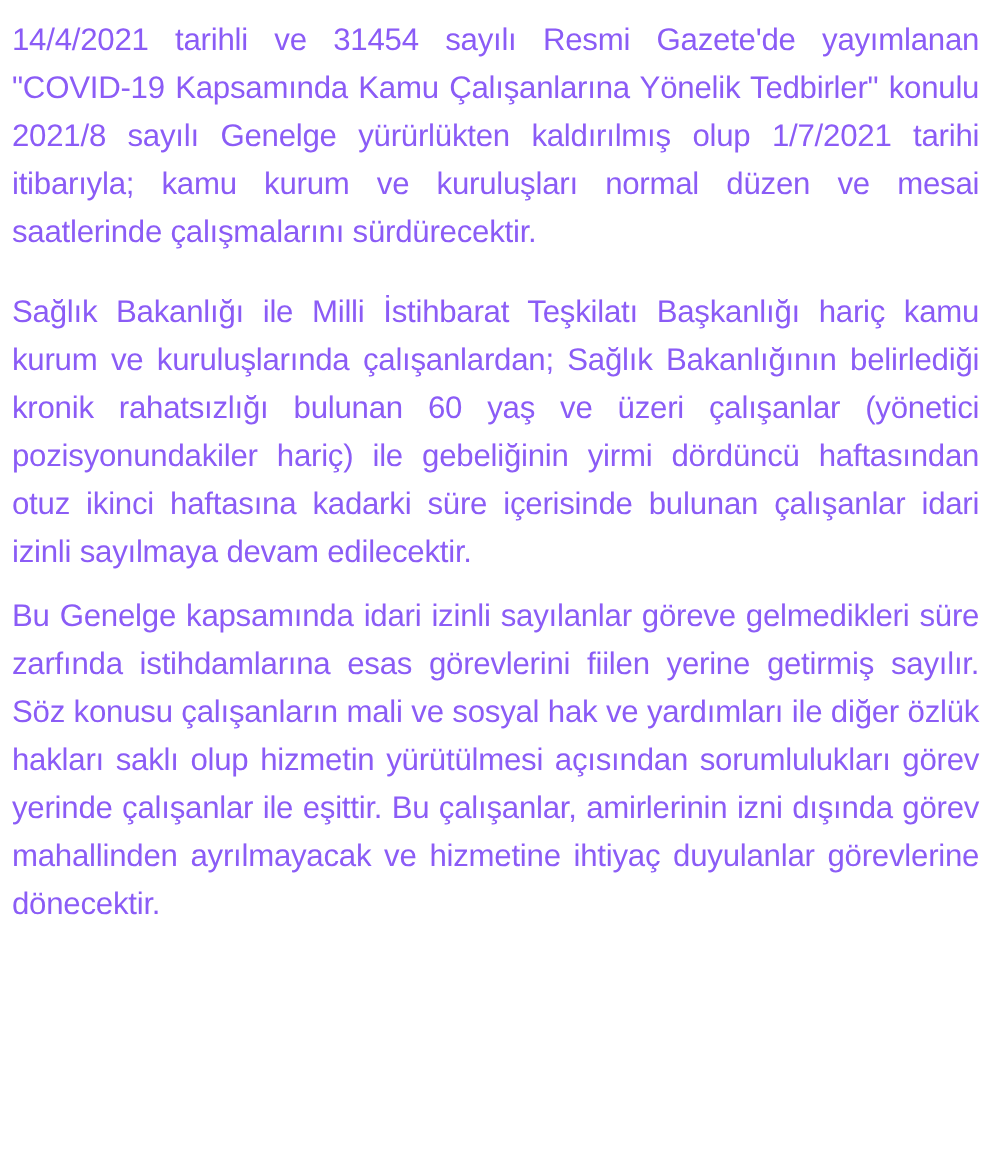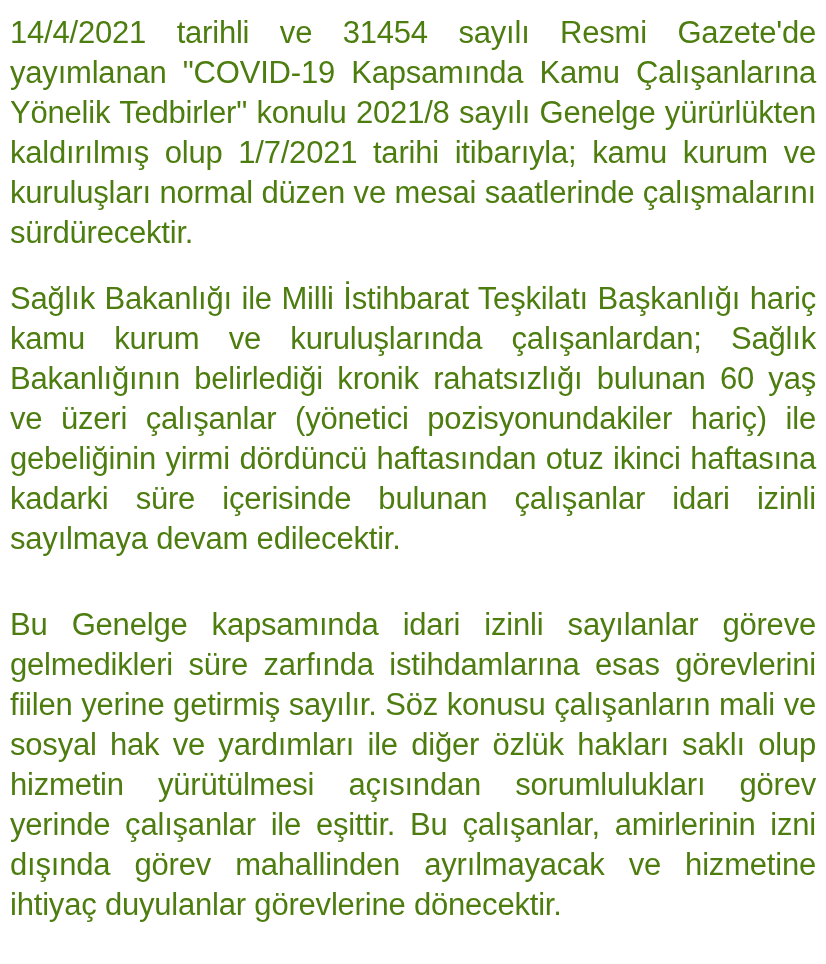--- a/index.html
+++ b/index.html
@@ -12,35 +12,35 @@
       height: 964px;
       overflow: hidden;
       position: relative;
     }
     .doc {
       position: absolute;
       left: 10px;
       top: 13px;
       width: 806px;
       font-family: "Liberation Sans", sans-serif;
-      font-size: 31px;
+      font-size: 26px;
       line-height: 40px;
-      color: #4d7c0f;
+      color: #8b5cf6;
       letter-spacing: -0.2px;
     }
     .para {
       margin: 0;
       text-align: justify;
       text-align-last: left;
     }
     .para + .para {
       margin-top: 29px;
     }
     .para.p2 { margin-top: 26px; }
-    .para.p3 { margin-top: 46px; }
+    .para.p3 { margin-top: 14px; }
   </style>
 </head>
 <body>
 
 <div class="doc">
   <p class="para p1">14/4/2021 tarihli ve 31454 sayılı Resmi Gazete'de yayımlanan "COVID-19 Kapsamında Kamu Çalışanlarına Yönelik Tedbirler" konulu 2021/8 sayılı Genelge yürürlükten kaldırılmış olup 1/7/2021 tarihi itibarıyla; kamu kurum ve kuruluşları normal düzen ve mesai saatlerinde çalışmalarını sürdürecektir.</p>
   <p class="para p2">Sağlık Bakanlığı ile Milli İstihbarat Teşkilatı Başkanlığı hariç kamu kurum ve kuruluşlarında çalışanlardan; Sağlık Bakanlığının belirlediği kronik rahatsızlığı bulunan 60 yaş ve üzeri çalışanlar (yönetici pozisyonundakiler hariç) ile gebeliğinin yirmi dördüncü haftasından otuz ikinci haftasına kadarki süre içerisinde bulunan çalışanlar idari izinli sayılmaya devam edilecektir.</p>
   <p class="para p3">Bu Genelge kapsamında idari izinli sayılanlar göreve gelmedikleri süre zarfında istihdamlarına esas görevlerini fiilen yerine getirmiş sayılır. Söz konusu çalışanların mali ve sosyal hak ve yardımları ile diğer özlük hakları saklı olup hizmetin yürütülmesi açısından sorumlulukları görev yerinde çalışanlar ile eşittir. Bu çalışanlar, amirlerinin izni dışında görev mahallinden ayrılmayacak ve hizmetine ihtiyaç duyulanlar görevlerine dönecektir.</p>
 </div>
 

